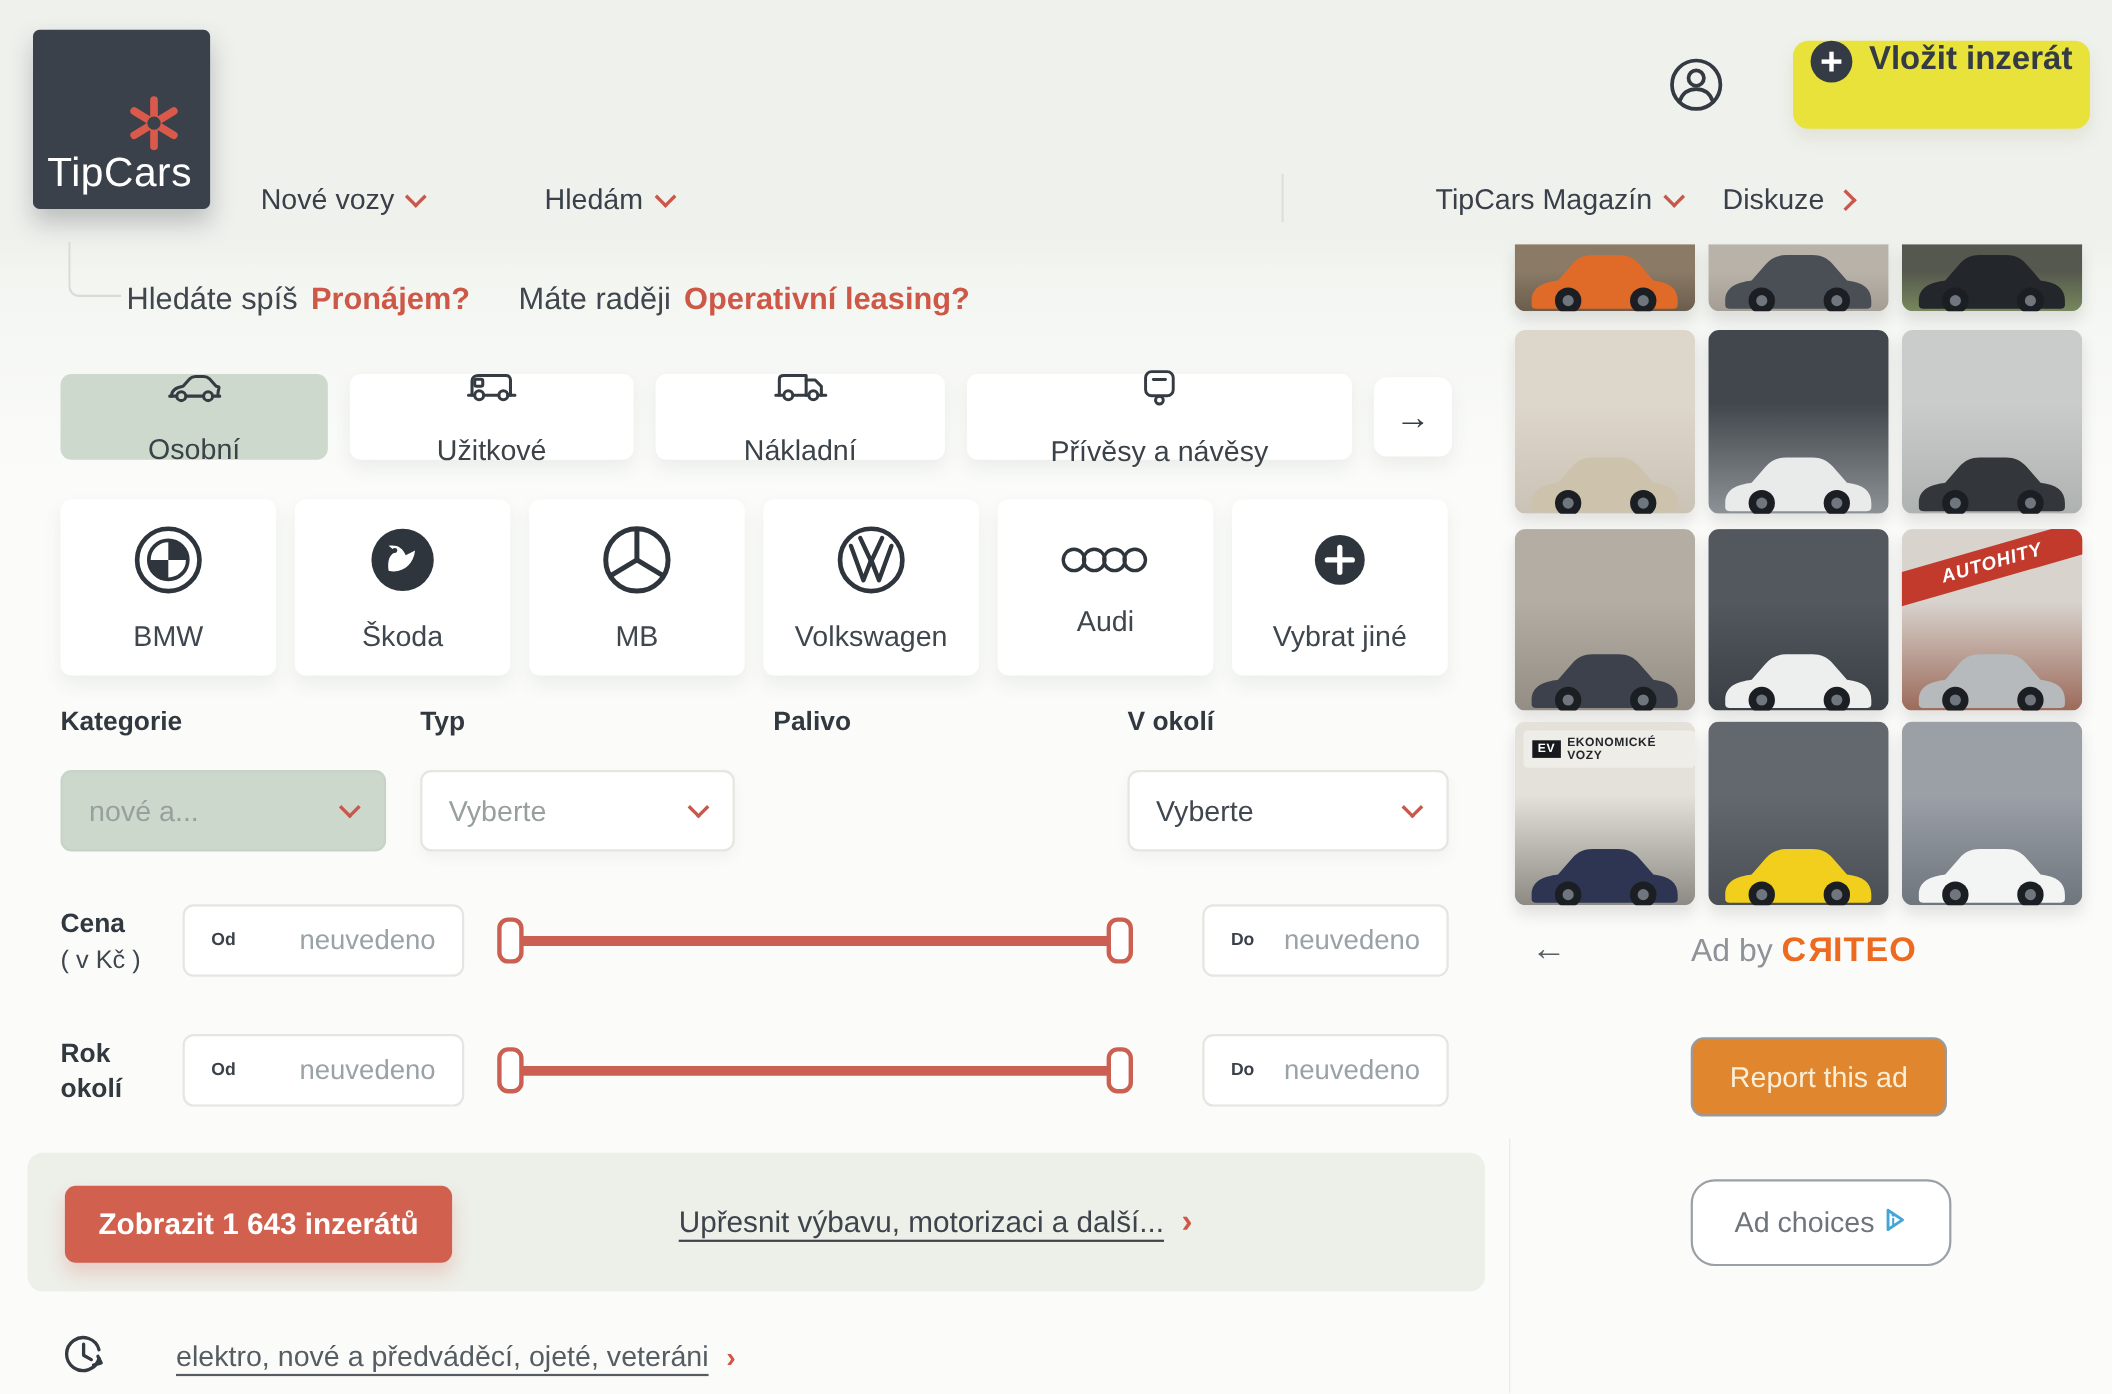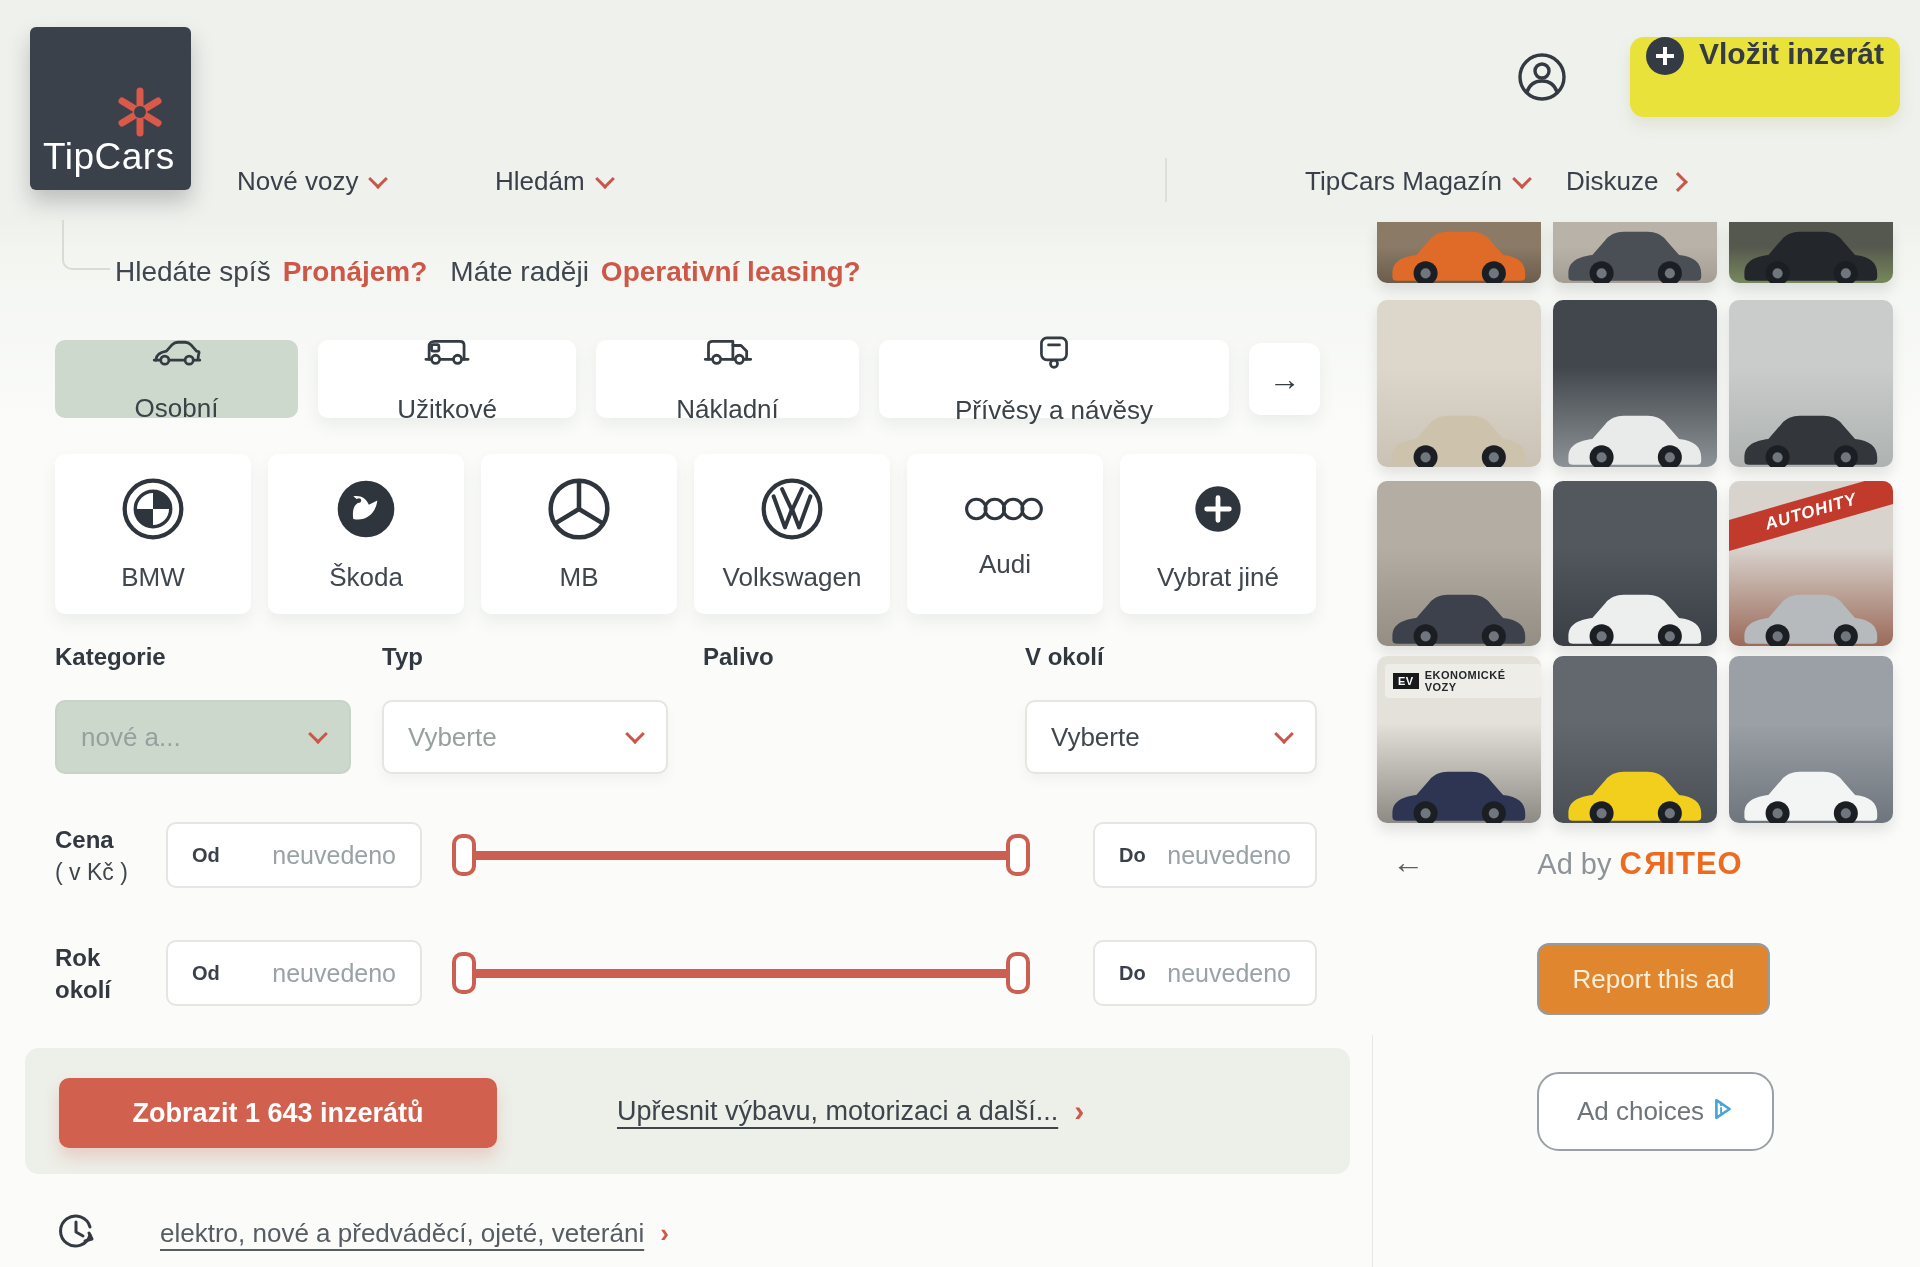--- a/index.html
+++ b/index.html
@@ -24,21 +24,21 @@
   .post-plus{width:38px;height:38px;border-radius:50%;background:#343b44;position:relative;flex:0 0 auto;}
   .post-plus:before,.post-plus:after{content:"";position:absolute;background:#fff;left:50%;top:50%;}
   .post-plus:before{width:18px;height:4px;margin:-2px 0 0 -9px;}
   .post-plus:after{width:4px;height:18px;margin:-9px 0 0 -2px;}
 
   
   .bracket{position:absolute;left:62px;top:220px;width:46px;height:48px;border-left:2px solid #d8dcd5;
            border-bottom:2px solid #d8dcd5;border-bottom-left-radius:10px;}
   .promo{position:absolute;left:115px;top:256px;display:flex;align-items:baseline;gap:12px;font-size:28px;color:#3f464e;}
   .promo .red{color:#ce5847;font-weight:bold;cursor:pointer;}
-  .promo .gap2{margin-left:11px;}
+  .promo .gap2{margin-left:32px;}
 
   
   .type-row{position:absolute;left:55px;top:340px;display:flex;gap:20px;align-items:center;}
   .type-btn{height:78px;background:#ffffff;border-radius:10px;display:flex;align-items:center;justify-content:center;
             gap:17px;font-size:26px;color:#3b4248;box-shadow:0 8px 16px rgba(70,80,70,.08);cursor:pointer;flex-direction:column;}
   .type-btn.selected{background:#cdd9cc;box-shadow:none;}
   .arrow-btn{width:71px;height:72px;background:#ffffff;border-radius:12px;display:flex;align-items:center;justify-content:center;
              font-size:32px;color:#363d45;box-shadow:0 8px 16px rgba(70,80,70,.08);cursor:pointer;}
 
   
@@ -56,31 +56,31 @@
   .filter-box.filled{background:#ccd8cc;border-color:#c6d3c6;box-shadow:none;}
   .filter-value{color:#40474f;}
   .filter-value.muted{color:#97a09e;}
 
   
   .range-label{position:absolute;left:55px;font-size:24px;font-weight:bold;color:#31383f;line-height:32px;}
   .range-sub{font-size:23px;font-weight:normal;color:#3f464e;}
   .range-sub.bold{font-weight:bold;color:#31383f;font-size:24px;}
   .range-box{position:absolute;height:66px;background:#ffffff;border:2px solid #e3e6e1;border-radius:10px;
              display:flex;align-items:center;justify-content:space-between;padding:0 24px;box-sizing:border-box;}
-  .range-key{font-size:20px;font-weight:bold;color:#3a414a;}
+  .range-key{font-size:16px;font-weight:bold;color:#3a414a;}
   .range-val{font-size:25px;color:#99a2a7;}
   .slider{position:absolute;height:66px;}
   .slider .track{position:absolute;left:13px;right:13px;top:50%;height:9px;margin-top:-4px;background:#cb6052;border-radius:5px;cursor:pointer;}
   .slider .handle{position:absolute;top:50%;width:24px;height:42px;margin-top:-21px;background:#fff;
                   border:4px solid #cb6052;border-radius:10px;box-sizing:border-box;cursor:grab;}
   .slider .handle.left{left:0;} .slider .handle.right{right:0;}
 
   
   .results{position:absolute;left:25px;top:1048px;width:1325px;height:126px;background:#edefe9;border-radius:14px;}
-  .submit{position:absolute;left:34px;top:30px;width:438px;height:70px;background:#d2604e;border:none;border-radius:10px;
+  .submit{position:absolute;left:34px;top:30px;width:352px;height:70px;background:#d2604e;border:none;border-radius:10px;
           color:#ffffff;font-weight:bold;font-size:27px;font-family:inherit;cursor:pointer;
           box-shadow:0 10px 16px rgba(210,96,78,.22);}
   .refine{position:absolute;left:592px;top:0;height:126px;display:flex;align-items:center;gap:16px;}
   .refine-link{font-size:27px;color:#3d444c;text-decoration:underline;text-underline-offset:7px;cursor:pointer;}
   .red-chev{color:#cf5847;font-size:30px;font-weight:bold;line-height:1;}
 
   
   .history{position:absolute;left:55px;top:1210px;display:flex;align-items:center;}
   .history-link{margin-left:63px;font-size:26px;color:#555c62;text-decoration:underline;text-underline-offset:7px;cursor:pointer;}
   .history .red-chev{margin-left:16px;font-size:26px;}

